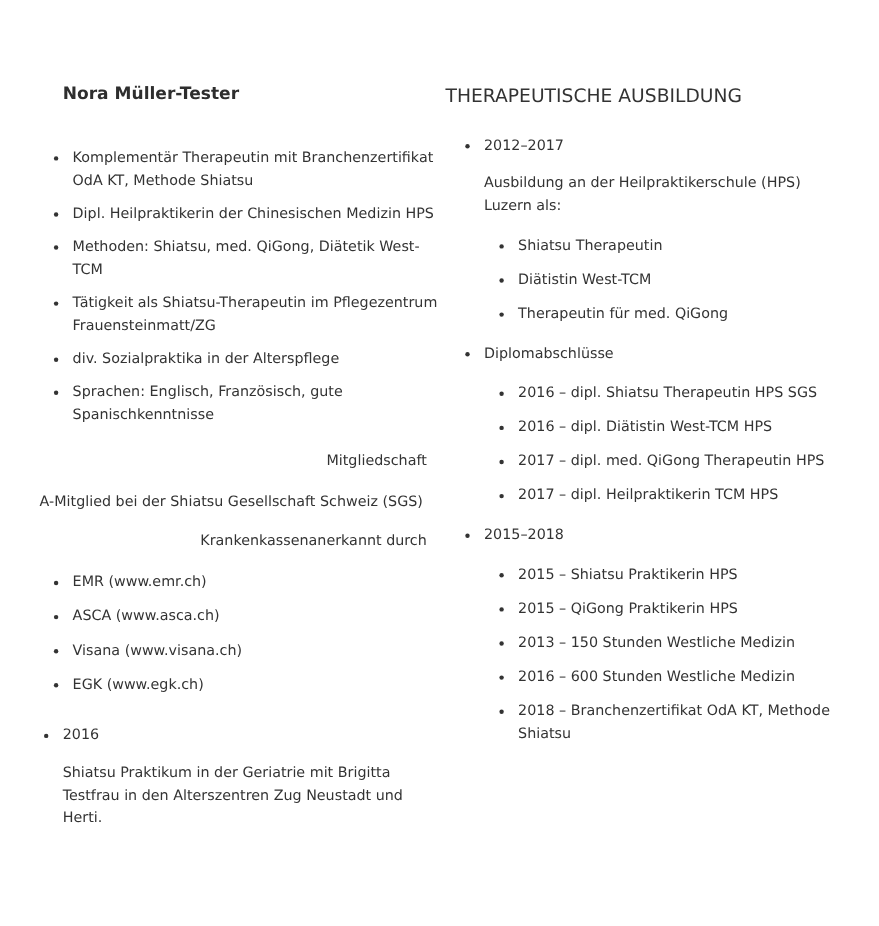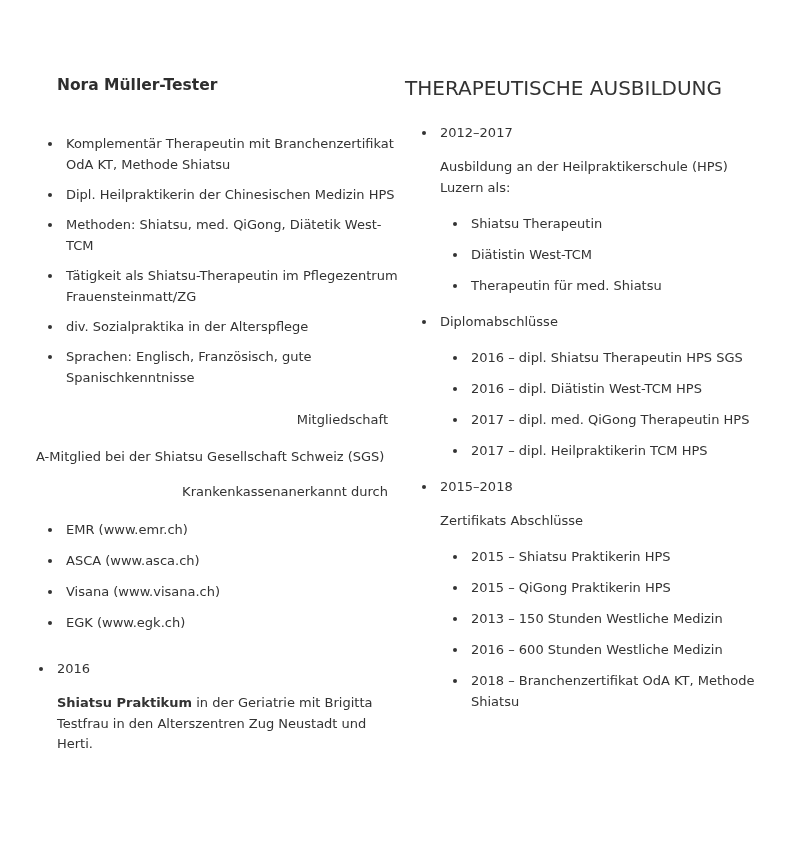--- a/index.html
+++ b/index.html
@@ -46,25 +46,25 @@
     text-align: right;
   }
   .membership-heading { margin-top: 22px; }
   .membership-text { margin: 16px 0 0 0; line-height: 21px; }
   .insurance-heading { margin-top: 15px; }
   .insurers-list { margin: 17px 0 0 0; padding: 0 0 0 27px; }
   .insurers-list li { margin-bottom: 10px; }
 
   .practicum-list { margin: 25px 0 0 0; padding: 0 0 0 18px; }
   .practicum-body { margin: 14px 0 0 21px; line-height: 20.5px; width: 336px; }
-  .practicum-body b { font-weight: bold; }
+  .practicum-body b { font-weight: normal; }
 
   
   .education-heading {
-    font-size: 20px;
+    font-size: 17px;
     font-weight: normal;
     line-height: 21px;
     margin: 3px 0 0 0;
     color: #333333;
   }
   .education-sections { margin: 23px 0 0 0; padding: 0 0 0 32px; }
   .education-sections > li { margin-bottom: 15px; }
   .education-years { line-height: 21px; }
   .education-subheading {
     font-weight: normal;
@@ -118,37 +118,36 @@
     <h2 class="education-heading">THERAPEUTISCHE AUSBILDUNG</h2>
 
     <ul class="education-sections">
 
       <li>
         <div class="education-years">2012–2017</div>
         <div class="education-subheading">Ausbildung an der Heilpraktikerschule (HPS) Luzern als:</div>
         <ul class="education-items">
           <li>Shiatsu Therapeutin</li>
           <li>Diätistin West-TCM</li>
-          <li>Therapeutin für med. Shiatsu</li>
+          <li>Therapeutin für med. QiGong</li>
         </ul>
       </li>
 
       <li>
         <div class="education-subheading">Diplomabschlüsse</div>
         <ul class="education-items">
           <li>2016 – dipl. Shiatsu Therapeutin HPS SGS</li>
           <li>2016 – dipl. Diätistin West-TCM HPS</li>
           <li>2017 – dipl. med. QiGong Therapeutin HPS</li>
           <li>2017 – dipl. Heilpraktikerin TCM HPS</li>
         </ul>
       </li>
 
       <li>
         <div class="education-years">2015–2018</div>
-        <div class="education-subheading">Zertifikats Abschlüsse</div>
         <ul class="education-items">
           <li>2015 – Shiatsu Praktikerin HPS</li>
           <li>2015 – QiGong Praktikerin HPS</li>
           <li>2013 – 150 Stunden Westliche Medizin</li>
           <li>2016 – 600 Stunden Westliche Medizin</li>
           <li>2018 – Branchenzertifikat OdA KT, Methode Shiatsu</li>
         </ul>
       </li>
 
     </ul>

